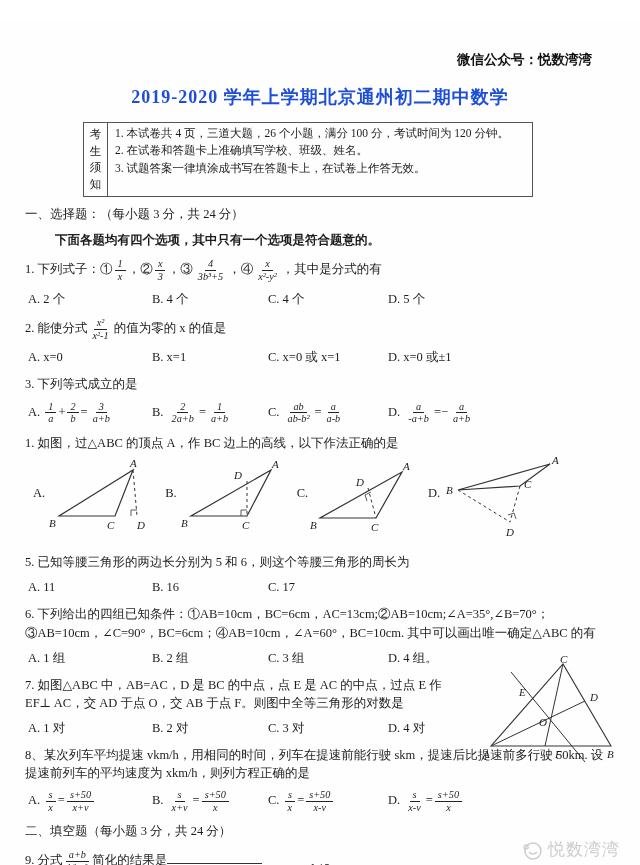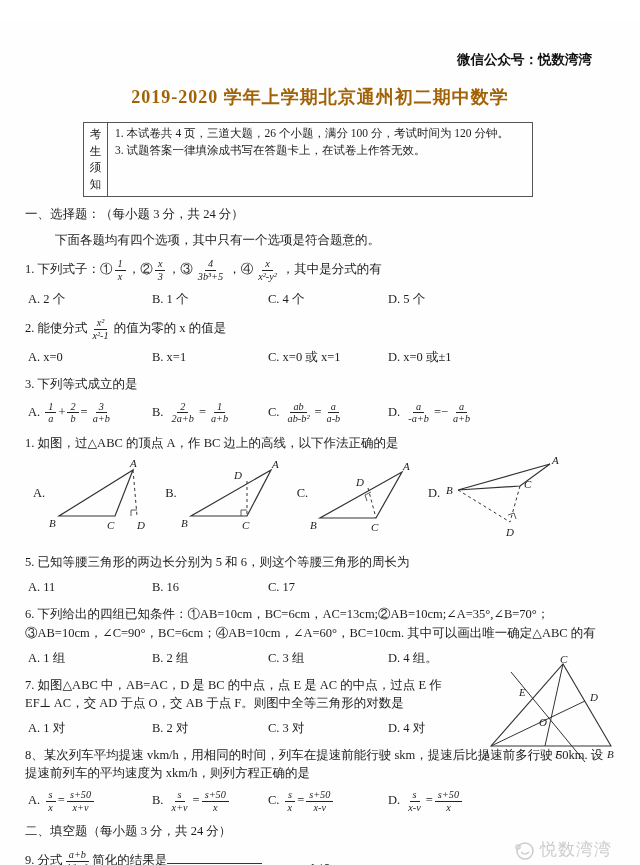--- a/index.html
+++ b/index.html
@@ -10,36 +10,36 @@
     font-family:"Liberation Serif","DejaVu Serif",serif;
     font-size:12.5px; line-height:1.45;margin-top:20px;
   }
   .wechat {
     position:absolute; top:30px; right:48px;
     font-family:"Liberation Sans","DejaVu Sans",sans-serif;
     font-weight:700; font-size:13.5px; color:#111;
   }
   .title {
     margin-top:64px; text-align:center;
-    font-size:18px; font-weight:700; letter-spacing:1px; color:#a16207;
+    font-size:18px; font-weight:700; letter-spacing:1px; color:#1d4ed8;
   }
   .content { padding:0 25px; }
   .notice {
     display:flex; width:450px; margin:12px 0 6px 58px;
     border:1px solid #555; font-size:11.5px;
   }
   .notice-side {
     width:24px; border-right:1px solid #555;
     display:flex; flex-direction:column; justify-content:space-around;
     align-items:center; padding:3px 0; font-size:11.5px;
   }
   .notice-lines { padding:2px 7px; }
   .notice-lines div { line-height:1.5; }
   .sec-heading { margin-top:8px; font-size:12.5px; }
-  .intro { margin-top:8px; padding-left:30px; }
+  .intro { margin-top:8px; padding-left:30px;font-weight:bold; }
   .stem { margin-top:9px; }
   .frac {
     display:inline-flex; flex-direction:column; align-items:center;
     vertical-align:middle; margin:0 2px; font-size:0.82em;
     line-height:1.15; font-style:italic;
   }
   .frac .num { padding:0 3px; border-bottom:1px solid #222; }
   .frac .den { padding:0 3px; }
   .opts {
     display:grid; grid-template-columns:124px 116px 120px 1fr;
@@ -51,21 +51,21 @@
   .figrow .figlabel { font-size:12.5px; margin:28px 2px 0 0; }
   svg text { font-family:"Liberation Serif","DejaVu Serif",serif; font-style:italic; font-size:11px; fill:#222; }
   .blank { display:inline-block; border-bottom:1px solid #333; height:13px; vertical-align:baseline; }
   .blank.w9 { width:95px; }
   .footer-page {
     position:absolute; bottom:8px; left:0; width:100%; text-align:center;
     font-family:Liberation Serif, serif;
     font-weight:700; font-size:11.5px; color:#222;
   }
   .watermark {
-    position:absolute; bottom:22px; right:28px; display:flex; align-items:center;
+    position:absolute; bottom:22px; right:20px; display:flex; align-items:center;
     color:#cccccc; font-size:17px; letter-spacing:1px;
   }
   .watermark svg { margin-right:4px; }
   .fo { white-space:nowrap; }
 </style>
 </head>
 <body>
 
 <div class="page">
 
@@ -77,20 +77,21 @@
 
     <div class="notice">
       <div class="notice-side">
         <span>考</span>
         <span>生</span>
         <span>须</span>
         <span>知</span>
       </div>
       <div class="notice-lines">
         <div>1. 本试卷共 4 页，三道大题，26 个小题，满分 100 分，考试时间为 120 分钟。</div>
+        <div>2. 在试卷和答题卡上准确填写学校、班级、姓名。</div>
         <div>3. 试题答案一律填涂成书写在答题卡上，在试卷上作答无效。</div>
       </div>
     </div>
 
     <div class="sec-heading">一、选择题：（每小题 3 分，共 24 分）</div>
     <div class="intro">下面各题均有四个选项，其中只有一个选项是符合题意的。</div>
 
     <div class="stem">
       <span>1. 下列式子：①</span><span class="frac">
           <span class="num">1</span>
@@ -101,21 +102,21 @@
         </span><span>，③</span><span class="frac">
           <span class="num">4</span>
           <span class="den">3b³+5</span>
         </span><span>，④</span><span class="frac">
           <span class="num">x</span>
           <span class="den">x²-y²</span>
         </span><span>，其中是分式的有</span>
     </div>
     <div class="opts">
       <span>A. 2 个</span>
-      <span>B. 1 个</span>
+      <span>B. 4 个</span>
       <span>C. 4 个</span>
       <span>D. 5 个</span>
     </div>
 
     <div class="stem">
       <span>2. 能使分式</span><span class="frac">
           <span class="num">x²</span>
           <span class="den">x²-1</span>
         </span><span>的值为零的 x 的值是</span>
     </div>

